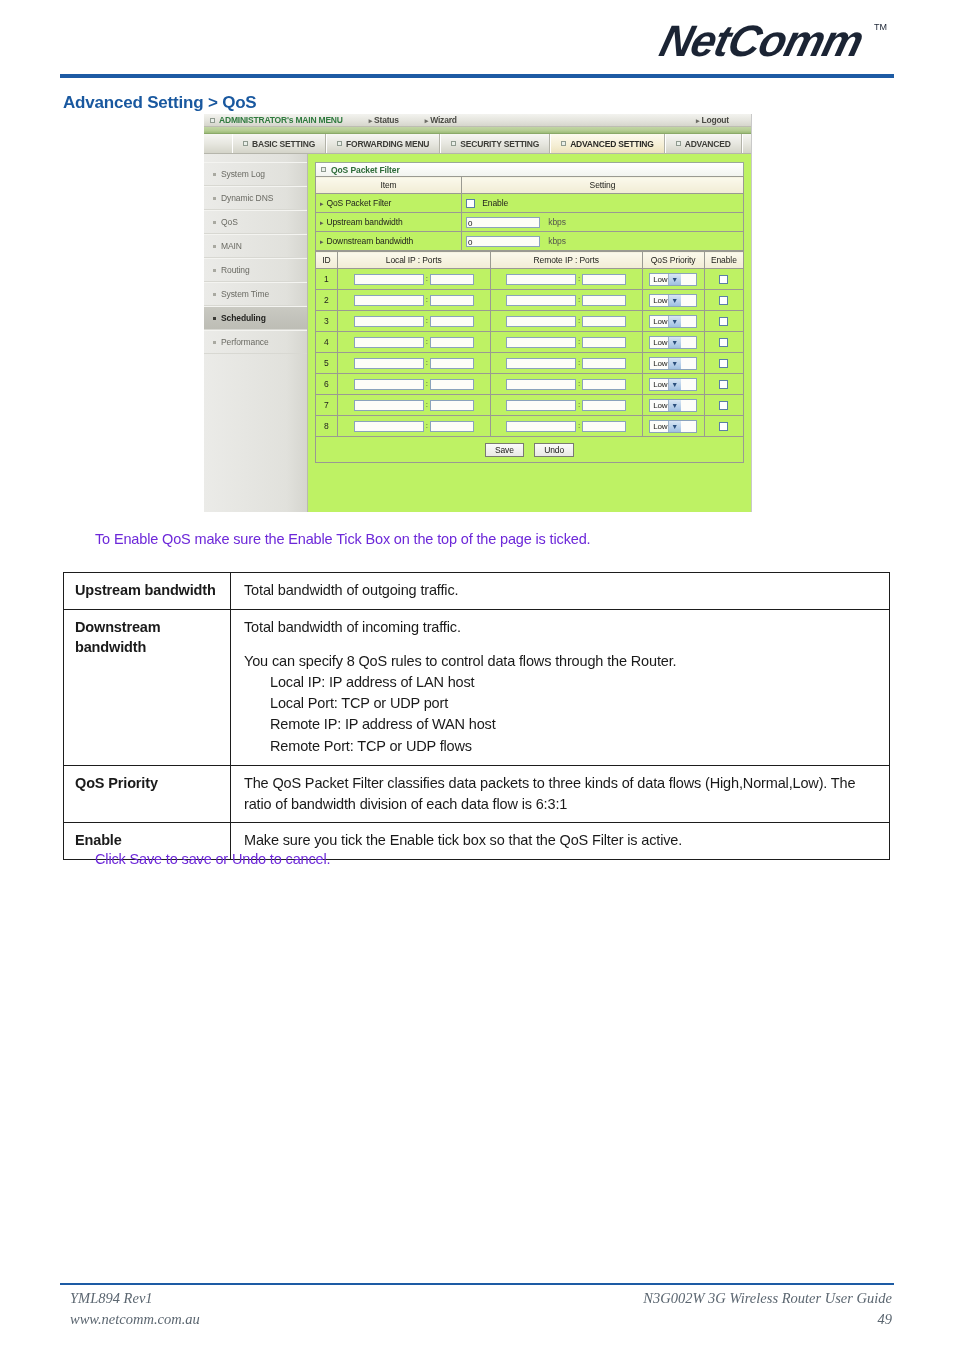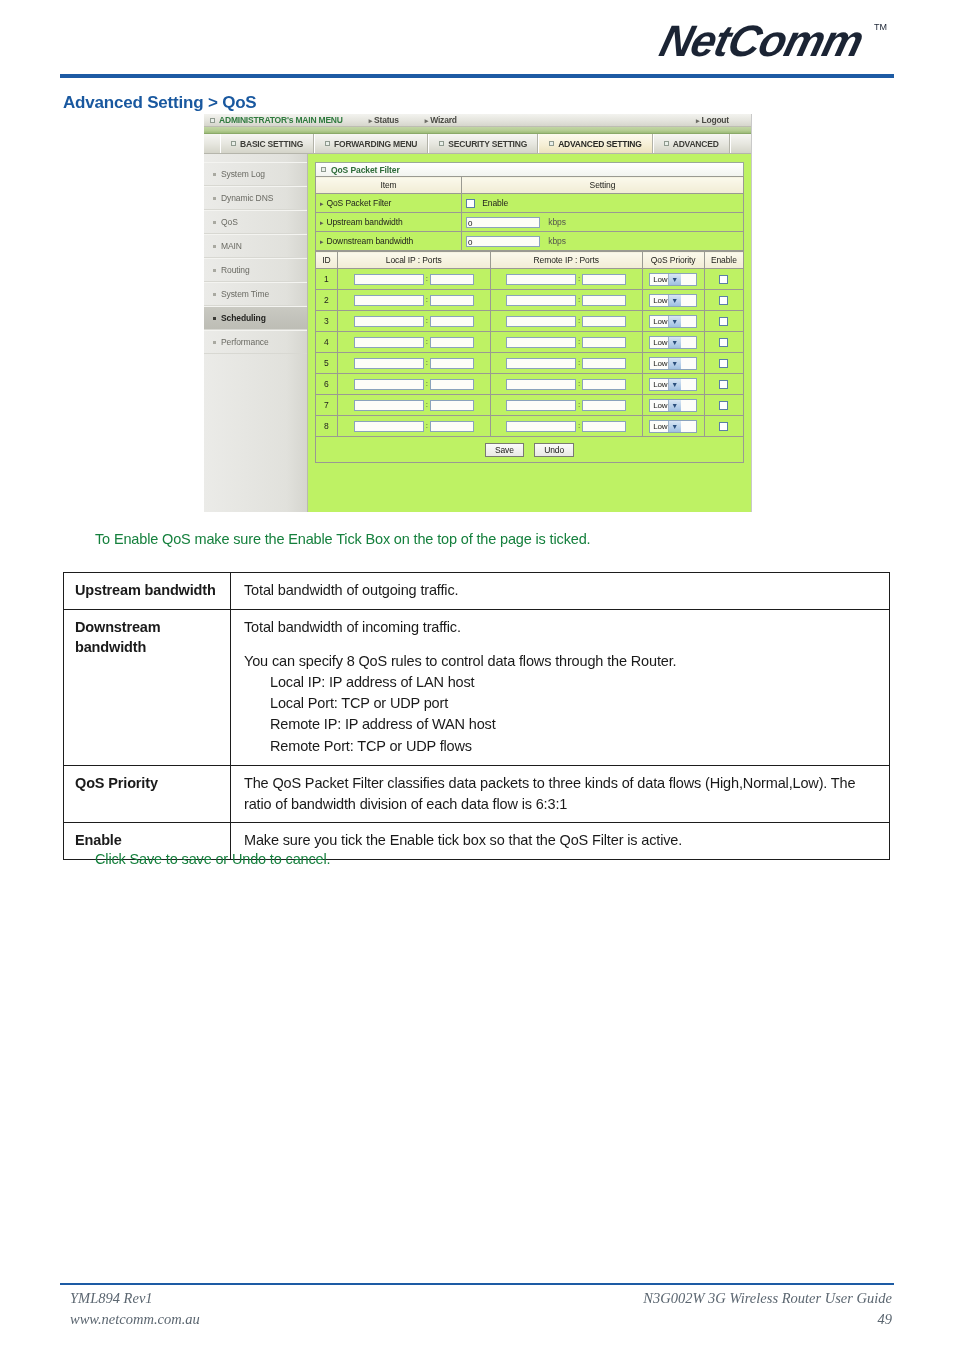--- a/index.html
+++ b/index.html
@@ -106,21 +106,21 @@
     background: linear-gradient(to bottom, #c2d6a4 0%, #b4cc92 60%, #9cbb78 100%);
     border-bottom: 1px solid #8aa968;
   }
 
   .rs-tabs {
     height: 20px;
     background: linear-gradient(to bottom, #f6f6f3 0%, #e7e7e0 50%, #d4d4c9 100%);
     border-bottom: 1px solid #b5b5ab;
     display: flex;
     align-items: stretch;
-    padding-left: 16px;
+    padding-left: 28px;
   }
   .rs-tab {
     display: flex;
     align-items: center;
     gap: 4px;
     padding: 0 10px;
     font-size: 8.5px;
     font-weight: bold;
     color: #3d3d38;
     letter-spacing: -0.2px;
@@ -263,21 +263,21 @@
     color: #20201d;
     padding: 1px 9px;
     margin: 0 4px;
     letter-spacing: -0.1px;
   }
 
   
   .prose {
     position: absolute;
     font-size: 14.5px;
-    color: #15803d;
+    color: #6d28d9;
     letter-spacing: -0.15px;
   }
   .lead { left: 95px; top: 531px; }
   .tail { left: 95px; top: 851px; }
 
   
   table.desc {
     position: absolute;
     left: 63px;
     top: 572px;

